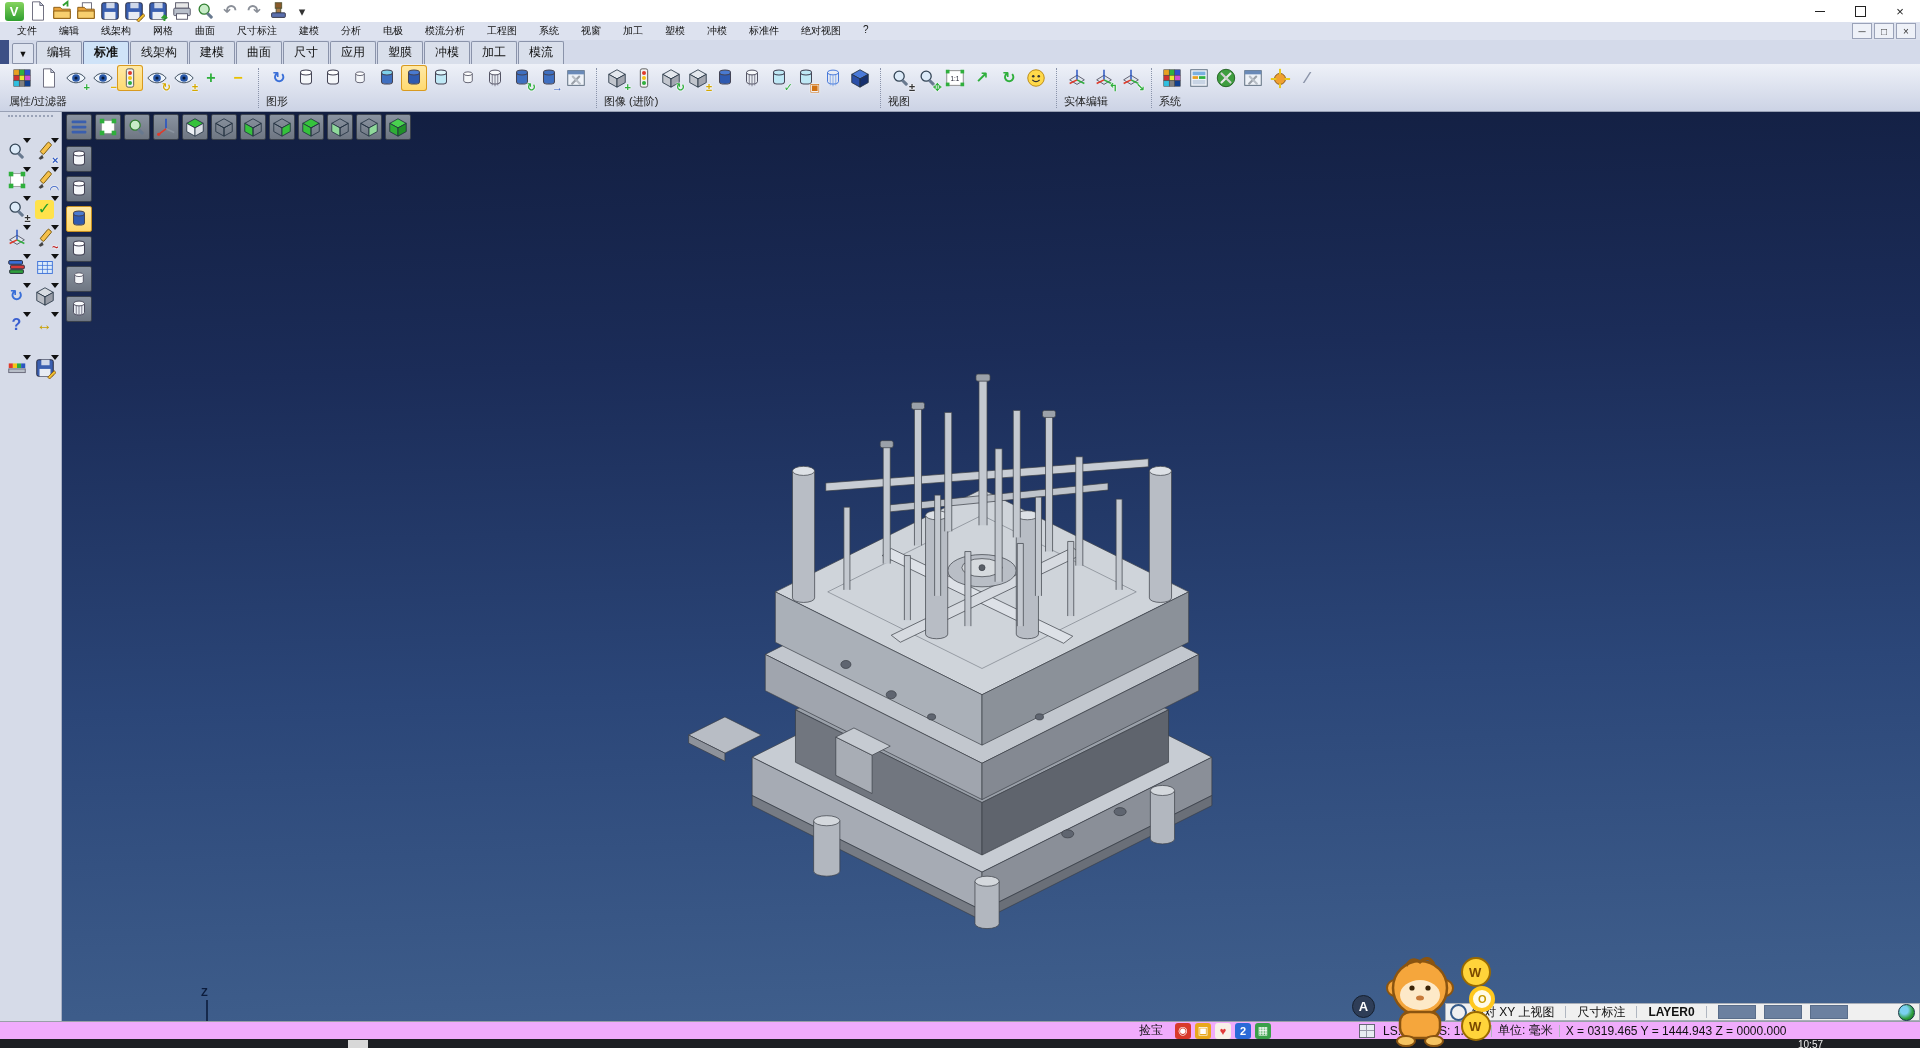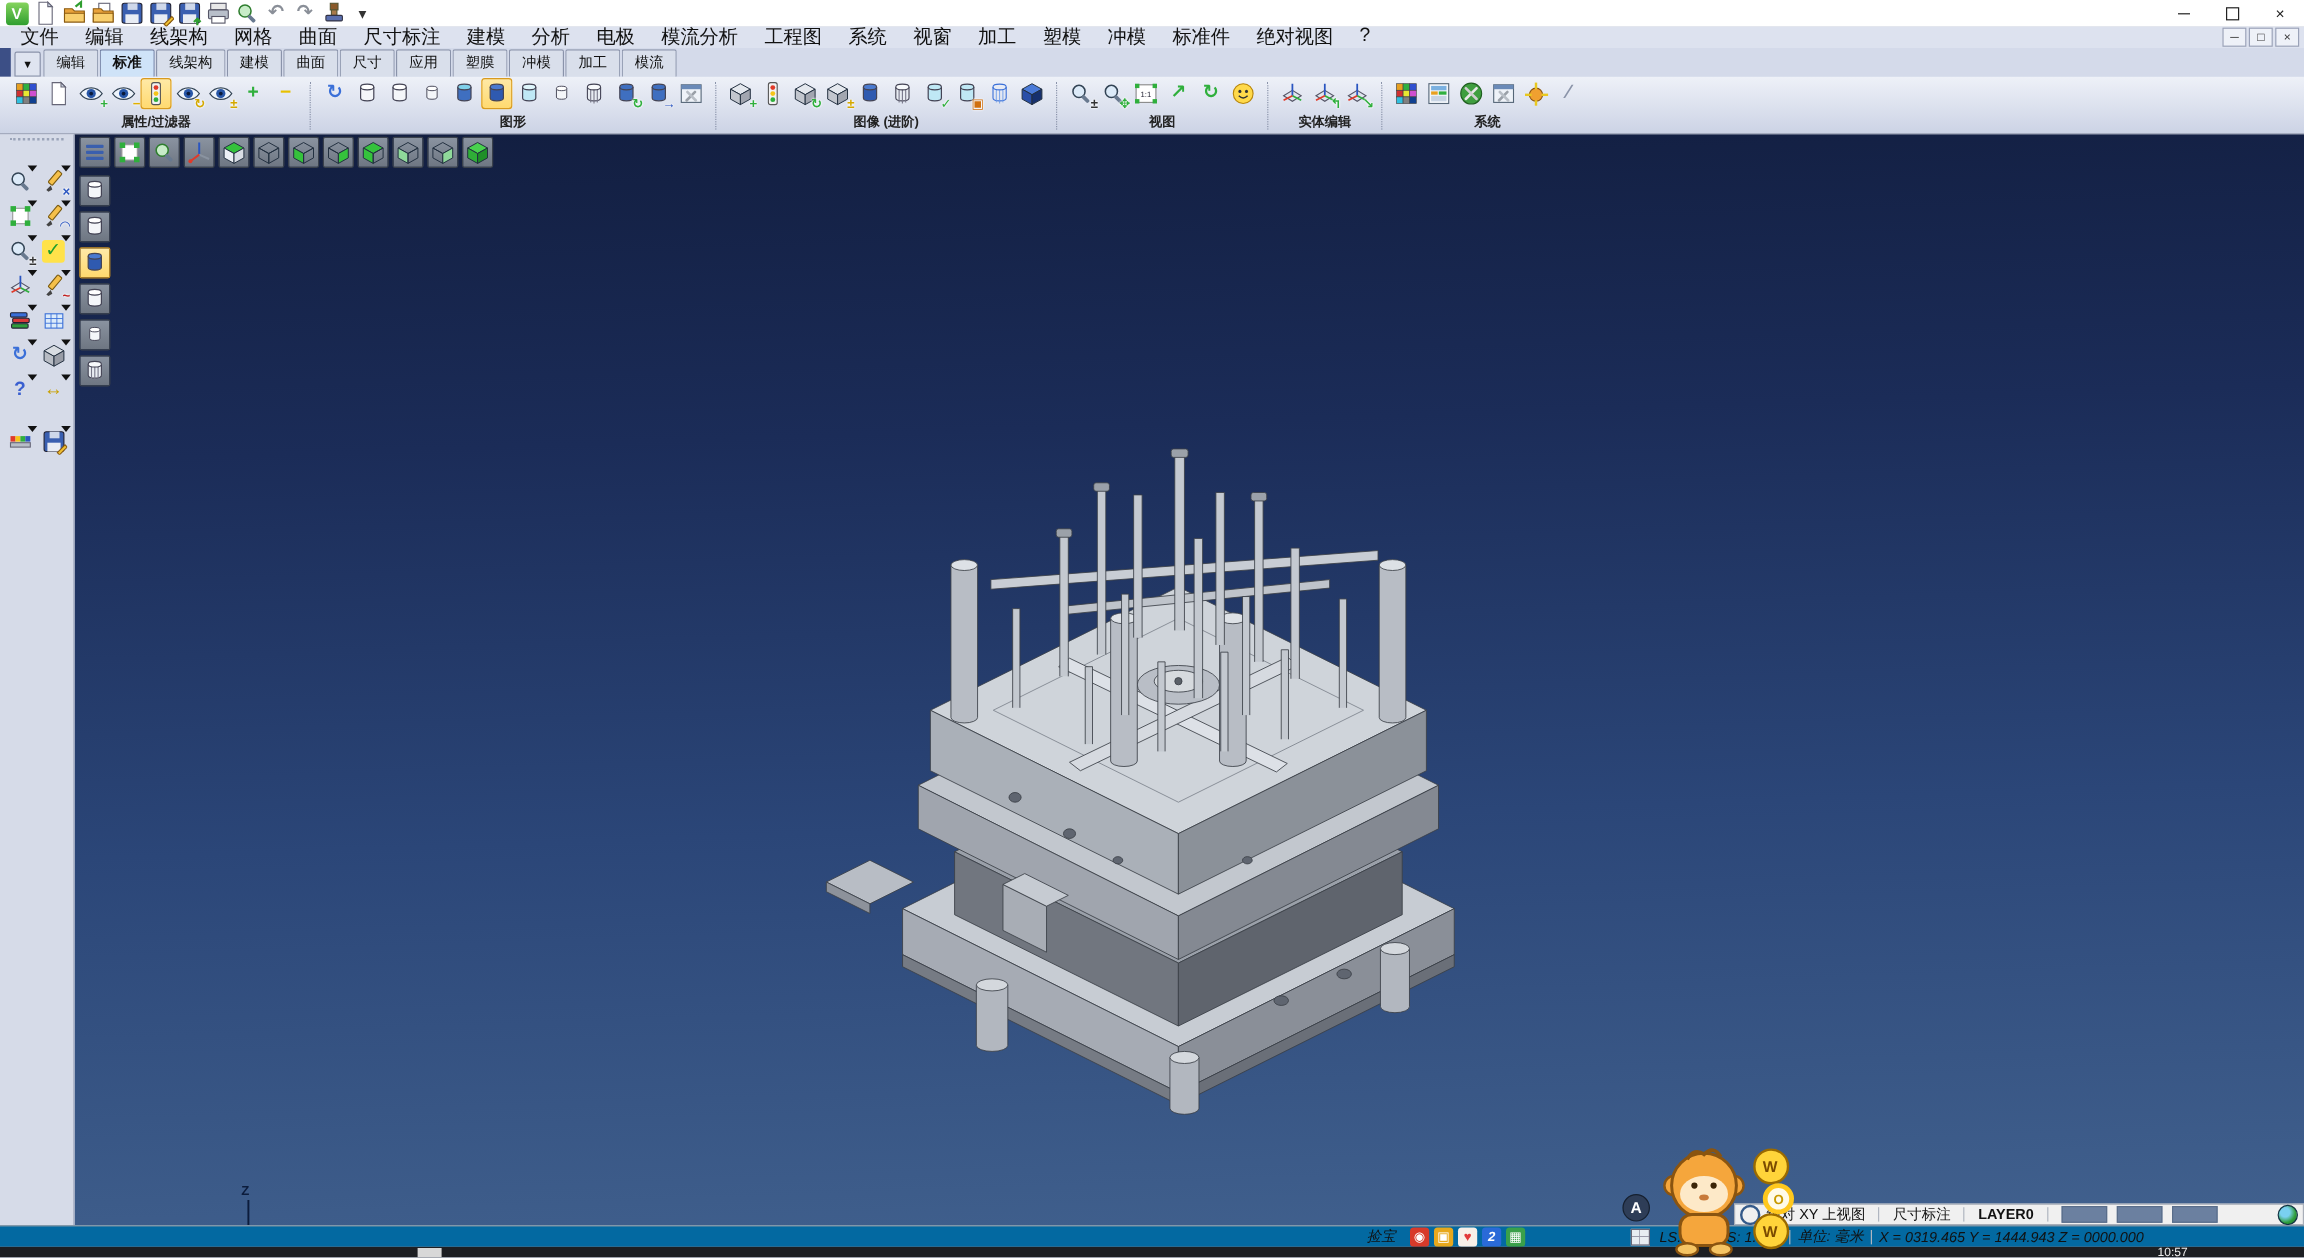--- a/index.html
+++ b/index.html
@@ -11,40 +11,40 @@
   #quickbar{display:flex;align-items:center;gap:2px;padding-left:3px;z-index:2;}
   #quickbar .ti{width:22px;height:22px;}
   #title-text{position:absolute;left:0;right:0;text-align:center;font-size:12px;color:#111;}
   #win-controls{margin-left:auto;display:flex;z-index:2;}
   .winbtn{width:40px;height:21px;display:flex;align-items:center;justify-content:center;font-size:13px;color:#222;}
   .winbtn .box{width:9px;height:9px;border:1px solid #222;display:block;}
   .winbtn .bar{width:10px;height:1px;background:#222;display:block;}
   
   #menubar{position:absolute;left:0;top:22px;width:1920px;height:18px;background:#dde2ef;
            display:flex;align-items:center;padding-left:6px;box-sizing:border-box;}
-  .menu-item{font-size:16px;padding:1px 11px;white-space:nowrap;}
+  .menu-item{font-size:10px;padding:1px 11px;white-space:nowrap;}
   #mdi-controls{margin-left:auto;display:flex;gap:2px;padding-right:4px;}
   .mdibtn{width:18px;height:14px;border:1px solid #9aa2b8;background:#eef1f8;font-size:10px;
           display:flex;align-items:center;justify-content:center;color:#333;}
   
   #tabbar{position:absolute;left:0;top:40px;width:1920px;height:24px;background:#d4daea;
           display:flex;align-items:flex-end;padding-left:2px;box-sizing:border-box;}
   #corner-block{position:absolute;left:0;top:40px;width:9px;height:24px;background:#3c4f86;}
   .tab-dd{width:20px;height:19px;display:flex;align-items:center;justify-content:center;font-size:9px;
           border:1px solid #8a93aa;background:#dfe4f0;margin:0 2px 0 10px;border-radius:2px 2px 0 0;}
   .tab{font-size:12px;padding:2px 10px 3px;border:1px solid #8a93aa;border-bottom:none;background:#das;
        background:#d9dfeb;margin-right:1px;border-radius:2px 2px 0 0;white-space:nowrap;}
   .tab.sel{background:#cfe3f8;font-weight:bold;border-color:#6f7da0;}
   
   #ribbon{position:absolute;left:0;top:64px;width:1920px;height:48px;box-sizing:border-box;
           background:linear-gradient(#eef1f8,#ccd3e5);border-bottom:1px solid #98a0b4;
           display:flex;align-items:stretch;padding:1px 4px 0;}
   .rgroup{display:flex;flex-direction:column;justify-content:space-between;padding:0 5px;}
   .ricons{display:flex;align-items:center;gap:1px;}
-  .rlabel{text-align:center;font-size:11px;color:#222;padding:1px 0 2px;font-weight:bold;}
+  .rlabel{font-size:11px;color:#222;padding:1px 0 2px;}
   .rsep{width:0;border-left:1px dotted #8a93aa;margin:3px 2px;}
   
   .ti{width:26px;height:26px;display:inline-flex;align-items:center;justify-content:center;
       position:relative;border-radius:3px;flex:none;}
   .ti.sel{background:linear-gradient(#ffeaa8,#ffd96e);box-shadow:inset 0 0 0 1px #d89a20;}
   .ti .gl{display:flex;align-items:center;justify-content:center;width:19px;height:19px;
           border-radius:3px;font-size:13px;font-weight:bold;line-height:1;}
   .ti .badge{position:absolute;right:-1px;bottom:-2px;font-size:11px;font-weight:bold;
              text-shadow:0 0 2px #fff,0 0 2px #fff;line-height:1;}
   
@@ -63,23 +63,23 @@
   #lstrip{position:absolute;left:66px;top:146px;display:flex;flex-direction:column;gap:4px;z-index:5;}
   .vbtn{width:24px;height:24px;background:linear-gradient(#8a93a0,#6e7682);border:1px solid #3a414c;
         display:flex;align-items:center;justify-content:center;border-radius:2px;position:relative;}
   .vbtn.sel{background:linear-gradient(#ffeaa8,#ffd96e);border-color:#c89020;}
   #model-svg{position:absolute;left:620px;top:250px;}
   #triad{position:absolute;left:100px;top:870px;}
   
   #status-upper{position:absolute;left:1445px;top:1003px;width:475px;height:18px;background:#f0f0f0;
                 border:1px solid #a8aeb8;box-sizing:border-box;display:flex;align-items:center;
                 font-size:12px;gap:5px;padding:0 4px;z-index:20;}
-  #status-lower{position:absolute;left:0;top:1021px;width:1920px;height:18px;background:#0369a1;
+  #status-lower{position:absolute;left:0;top:1021px;width:1920px;height:18px;background:#f0abfc;
                 border-top:1px solid #989fa8;box-sizing:border-box;display:flex;align-items:center;
-                font-size:12px;z-index:20;font-style:italic;}
+                font-size:12px;z-index:20;}
   .ssep{width:1px;height:12px;background:#b0b6c0;margin:0 6px;flex:none;}
   .sblock{width:36px;height:12px;background:#6b80a0;border:1px solid #59master;border:1px solid #596d8a;flex:none;}
   .globe{width:15px;height:15px;border-radius:50%;flex:none;border:1px solid #134;
          background:radial-gradient(circle at 35% 35%,#7ad0f0 0 28%,#2f9e3c 62%,#1a6a28);}
   .smag{width:13px;height:13px;border:2px solid #345a8a;border-radius:50%;position:relative;flex:none;}
   .smag::after{content:"";position:absolute;width:6px;height:2px;background:#345a8a;
                transform:rotate(45deg);right:-5px;bottom:-2px;}
   .sgrid{width:14px;height:12px;border:1px solid #667;background:
          linear-gradient(#99a 1px,transparent 1px) 0 5px/100% 100% no-repeat,
          linear-gradient(90deg,#99a 1px,transparent 1px) 6px 0/100% 100% no-repeat,#e8ecf2;flex:none;}

